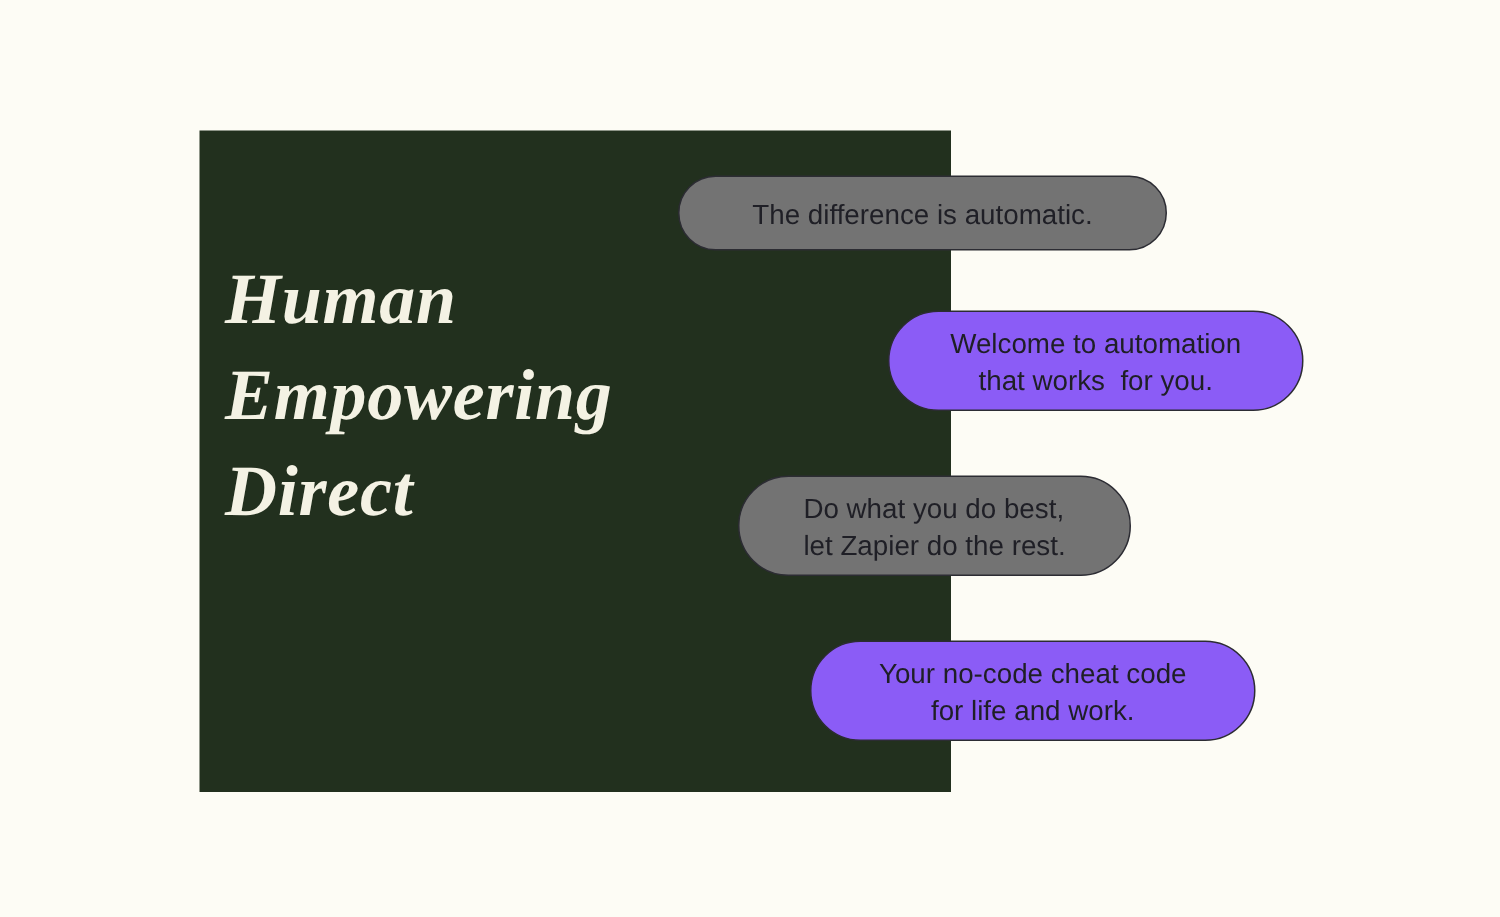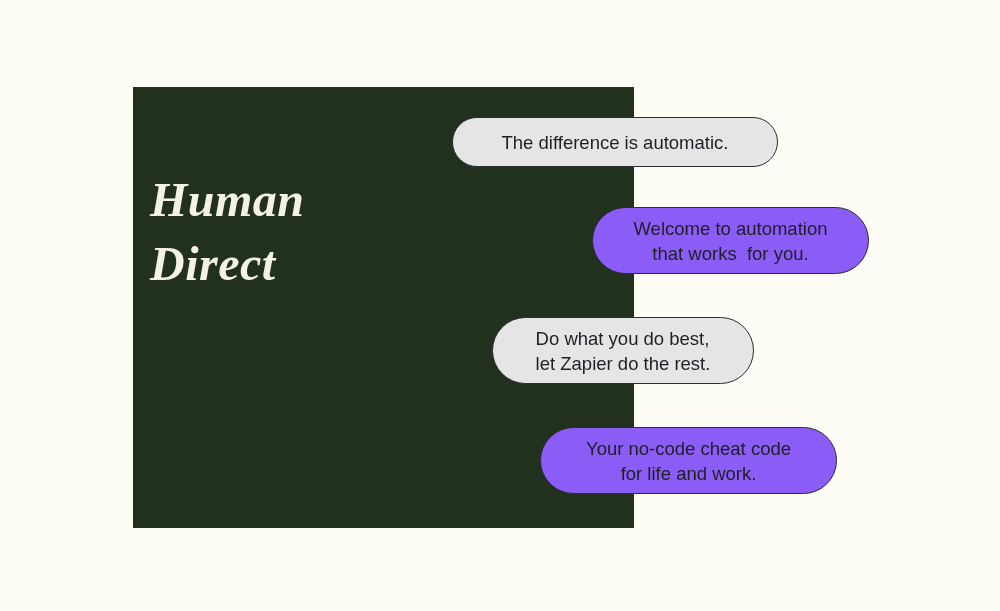--- a/index.html
+++ b/index.html
@@ -67,41 +67,42 @@
     font-family: "Liberation Sans", sans-serif;
     font-weight: 400;
     font-size: 18.5px;
     line-height: 25px;
   }
   .pill .pill-text {
     display: block;
     white-space: pre-wrap;
   }
 
-  .pill.cream  { background: #e5e5e5; }
+  .pill.cream  { background: #737373; }
   .pill.purple { background: #8b5cf6; }
 
   .pill.align-center .pill-text { text-align: center; }
   .pill.align-left   .pill-text { text-align: left; }
 
   
   #pill-1 { left: 452px; top: 117px; width: 326px; height: 50px; }
   #pill-2 { left: 592px; top: 207px; width: 277px; height: 67px; }
   #pill-3 { left: 492px; top: 317px; width: 262px; height: 67px; }
   #pill-4 { left: 540px; top: 427px; width: 297px; height: 67px; }
 </style>
 </head>
 <body>
 
 <div id="canvas">
 
   <div id="green-panel"></div>
 
   <div id="headline">
     <span class="hl-line">Human</span>
+    <span class="hl-line">Empowering</span>
     <span class="hl-line">Direct</span>
   </div>
 
   <div class="pill cream align-center" id="pill-1">
     <span class="pill-text">The difference is automatic.</span>
   </div>
 
   <div class="pill purple align-center" id="pill-2">
     <span class="pill-text">Welcome to automation
 that works  for you.</span>

